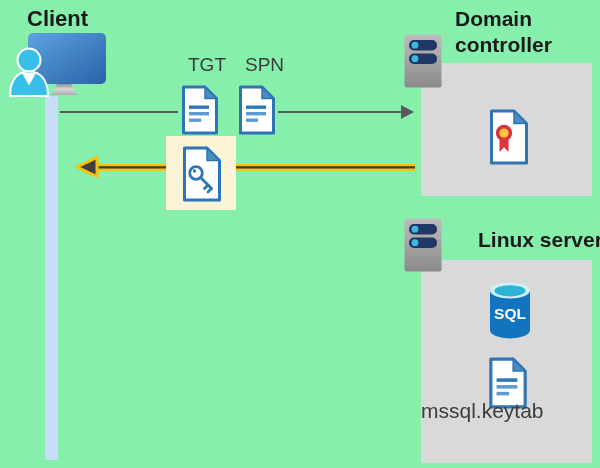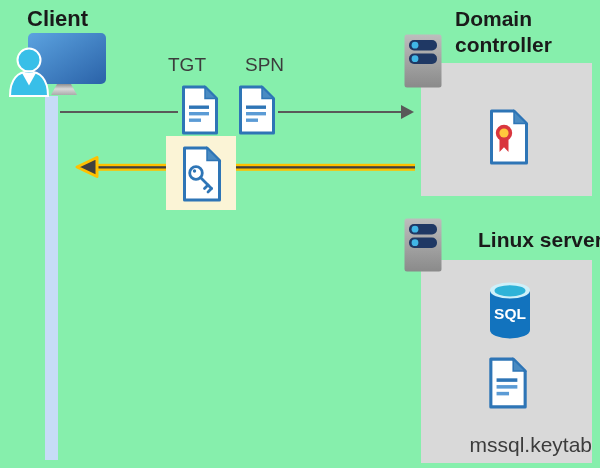--- a/index.html
+++ b/index.html
@@ -45,21 +45,21 @@
     <path d="M2,66 C2,49 10,41.5 21,41.5 C32,41.5 40,49 40,66 Z" fill="#38BFE8" stroke="#fff" stroke-width="2"></path>
     <polygon points="14,43 28,43 21,55.5" fill="#ffffff"></polygon>
   </svg>
 
   <div class="abs lifeline z1" style="left:45px;top:96px;width:13px;height:364px;"></div>
 
   <div class="abs arrow-seg z2" style="left:60px;top:111px;width:118px;"></div>
   <div class="abs arrow-seg z2" style="left:278px;top:111px;width:124px;"></div>
   <div class="abs arrow-head-right z2" style="left:401px;top:105px;"></div>
 
-  <div class="abs small-label z4" style="left:168px;top:54px;">TGT</div>
+  <div class="abs small-label z4" style="left:188px;top:54px;">TGT</div>
   <div class="abs small-label z4" style="left:236px;top:54px;margin-left:9px;">SPN</div>
 
   <svg class="abs z4" style="left:180px;top:85px;" width="40" height="50" viewBox="0 0 40 50">
     <path d="M3.5,2 H25 L36.5,13.5 V48 H3.5 Z" fill="#fff" stroke="#2E75B6" stroke-width="3" stroke-linejoin="round"></path>
     <path d="M25,2 V13.5 H36.5 Z" fill="#4A8BC2" stroke="#2E75B6" stroke-width="1.5"></path>
     <rect x="9" y="20.5" width="20" height="3.4" fill="#2E75B6"></rect>
     <rect x="9" y="27" width="20" height="3.4" fill="#5B9BD5"></rect>
     <rect x="9" y="33.5" width="12" height="3.4" fill="#5B9BD5"></rect>
   </svg>
 
@@ -143,15 +143,15 @@
   </svg>
 
   <svg class="abs z4" style="left:487px;top:357px;" width="42" height="52" viewBox="0 0 40 50">
     <path d="M3.5,2 H25 L36.5,13.5 V48 H3.5 Z" fill="#fff" stroke="#2E75B6" stroke-width="3" stroke-linejoin="round"></path>
     <path d="M25,2 V13.5 H36.5 Z" fill="#4A8BC2" stroke="#2E75B6" stroke-width="1.5"></path>
     <rect x="9" y="20.5" width="20" height="3.4" fill="#2E75B6"></rect>
     <rect x="9" y="27" width="20" height="3.4" fill="#5B9BD5"></rect>
     <rect x="9" y="33.5" width="12" height="3.4" fill="#5B9BD5"></rect>
   </svg>
 
-  <div class="abs z4" style="left:421px;top:433px;width:171px;text-align:right;font-size:21px;color:#3c3c3c;">mssql.keytab</div>
+  <div class="abs z4" style="left:421px;top:399px;width:171px;text-align:left;font-size:21px;color:#3c3c3c;">mssql.keytab</div>
 
 </div>
 
 </body></html>

